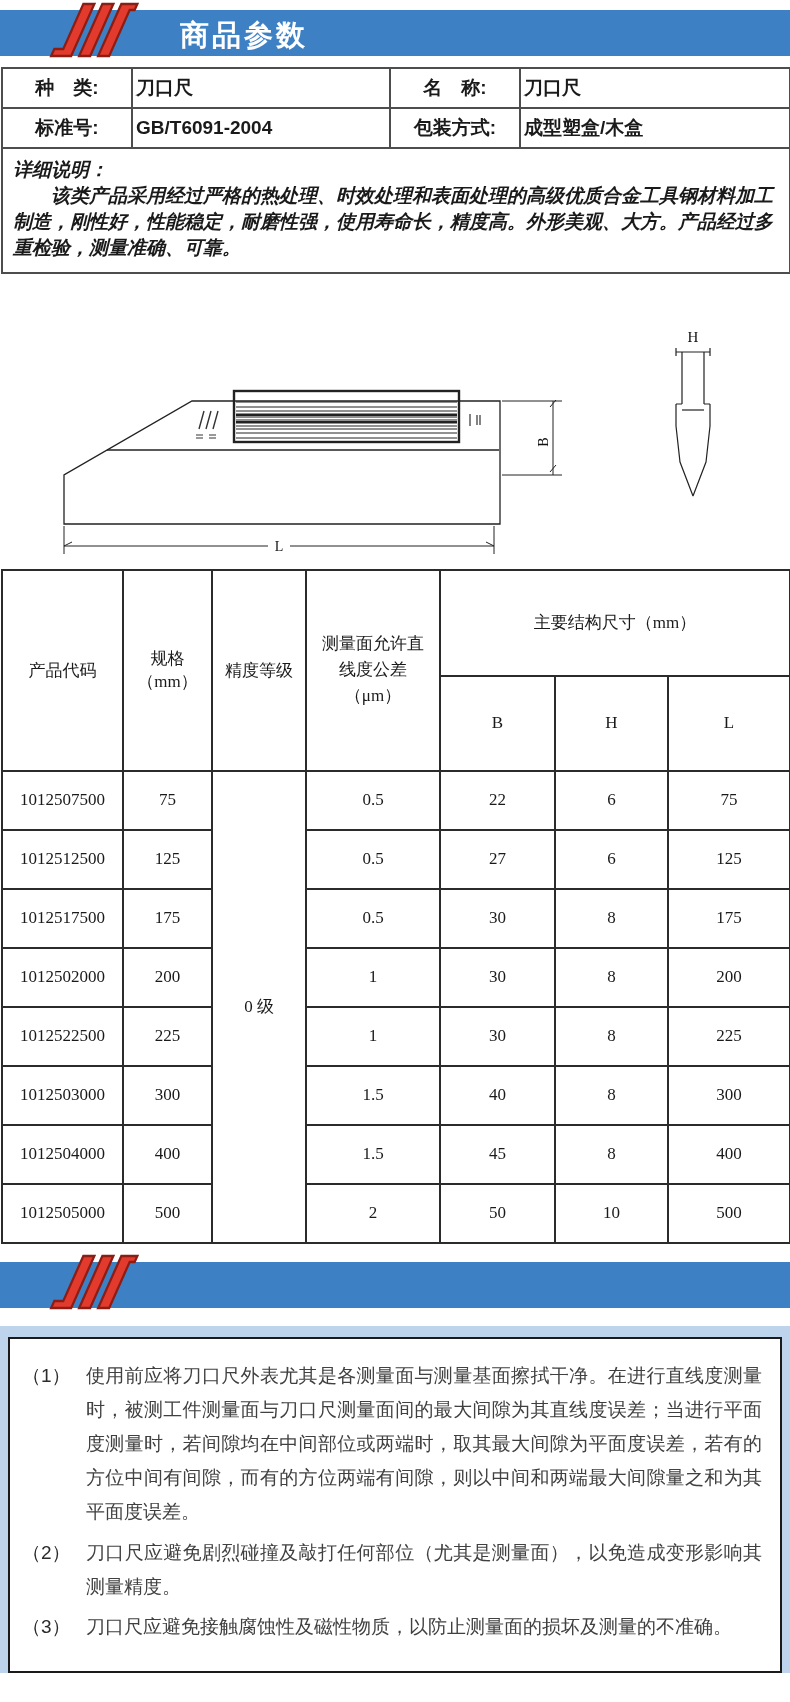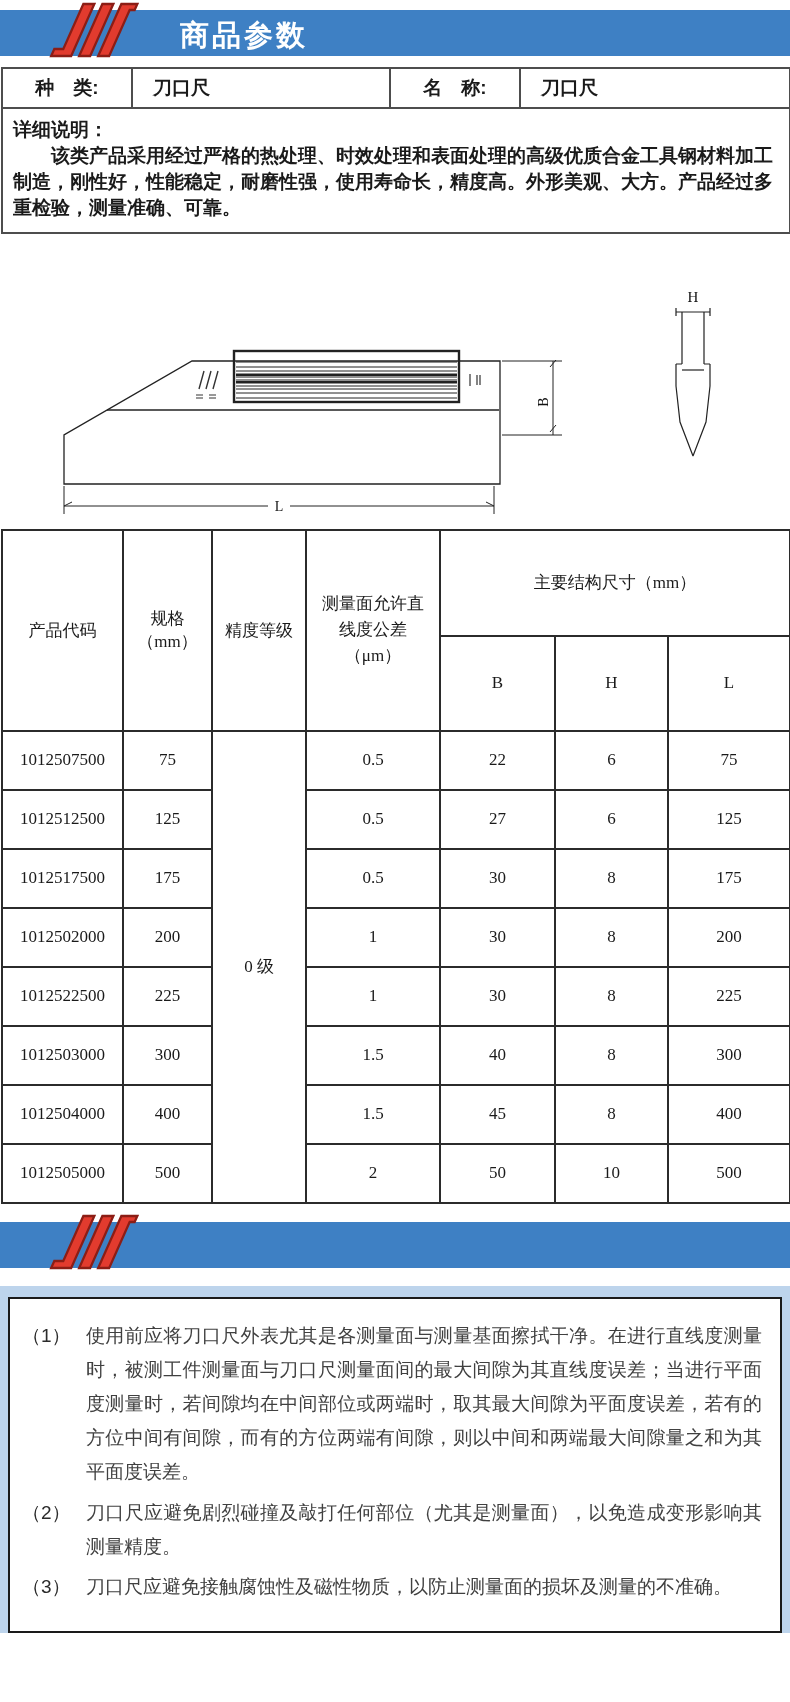--- a/index.html
+++ b/index.html
@@ -41,23 +41,23 @@
     table-layout: fixed;
     font-size: 19px;
     font-weight: bold;
   }
   table.params td {
     border: 2px solid #4d4d4d;
     height: 40px;
     vertical-align: middle;
   }
   table.params td.lbl { text-align: center; }
-  table.params td.val { text-align: left; padding-left: 20px; }
+  table.params td.val { text-align: left; padding-left: 3px; }
   table.params td.wide { padding: 4px 10px; height: 33px; }
-  table.params td.detail { padding: 8px 10px 10px; height: 99px; vertical-align: top; }
+  table.params td.detail { padding: 8px 10px 10px; height: 99px; vertical-align: top; font-style: italic; }
   .detail-par { text-indent: 2em; line-height: 1.38; }
   .usage-line { white-space: nowrap; }
   
   .drawing { display: block; background: #fff; }
   
   table.spec {
     width: 788px;
     margin: 0 1px;
     border-collapse: collapse;
     table-layout: fixed;
@@ -118,20 +118,26 @@
       <col style="width:258px">
       <col style="width:130px">
       <col style="width:270px">
     </colgroup>
   <tbody>
       <tr>
     <td class="lbl">种　类:</td>
     <td class="val">刀口尺</td>
     <td class="lbl">名　称:</td>
     <td class="val">刀口尺</td>
+  </tr>
+  <tr>
+    <td class="lbl">标准号:</td>
+    <td class="val">GB/T6091-2004</td>
+    <td class="lbl">包装方式:</td>
+    <td class="val">成型塑盒/木盒</td>
   </tr>
   <tr>
     <td class="detail" colspan="4">
       <div>详细说明：</div>
       <div class="detail-par">该类产品采用经过严格的热处理、时效处理和表面处理的高级优质合金工具钢材料加工制造，刚性好，性能稳定，耐磨性强，使用寿命长，精度高。外形美观、大方。产品经过多重检验，测量准确、可靠。</div>
     </td>
   </tr>
 </tbody>
   </table>
 

